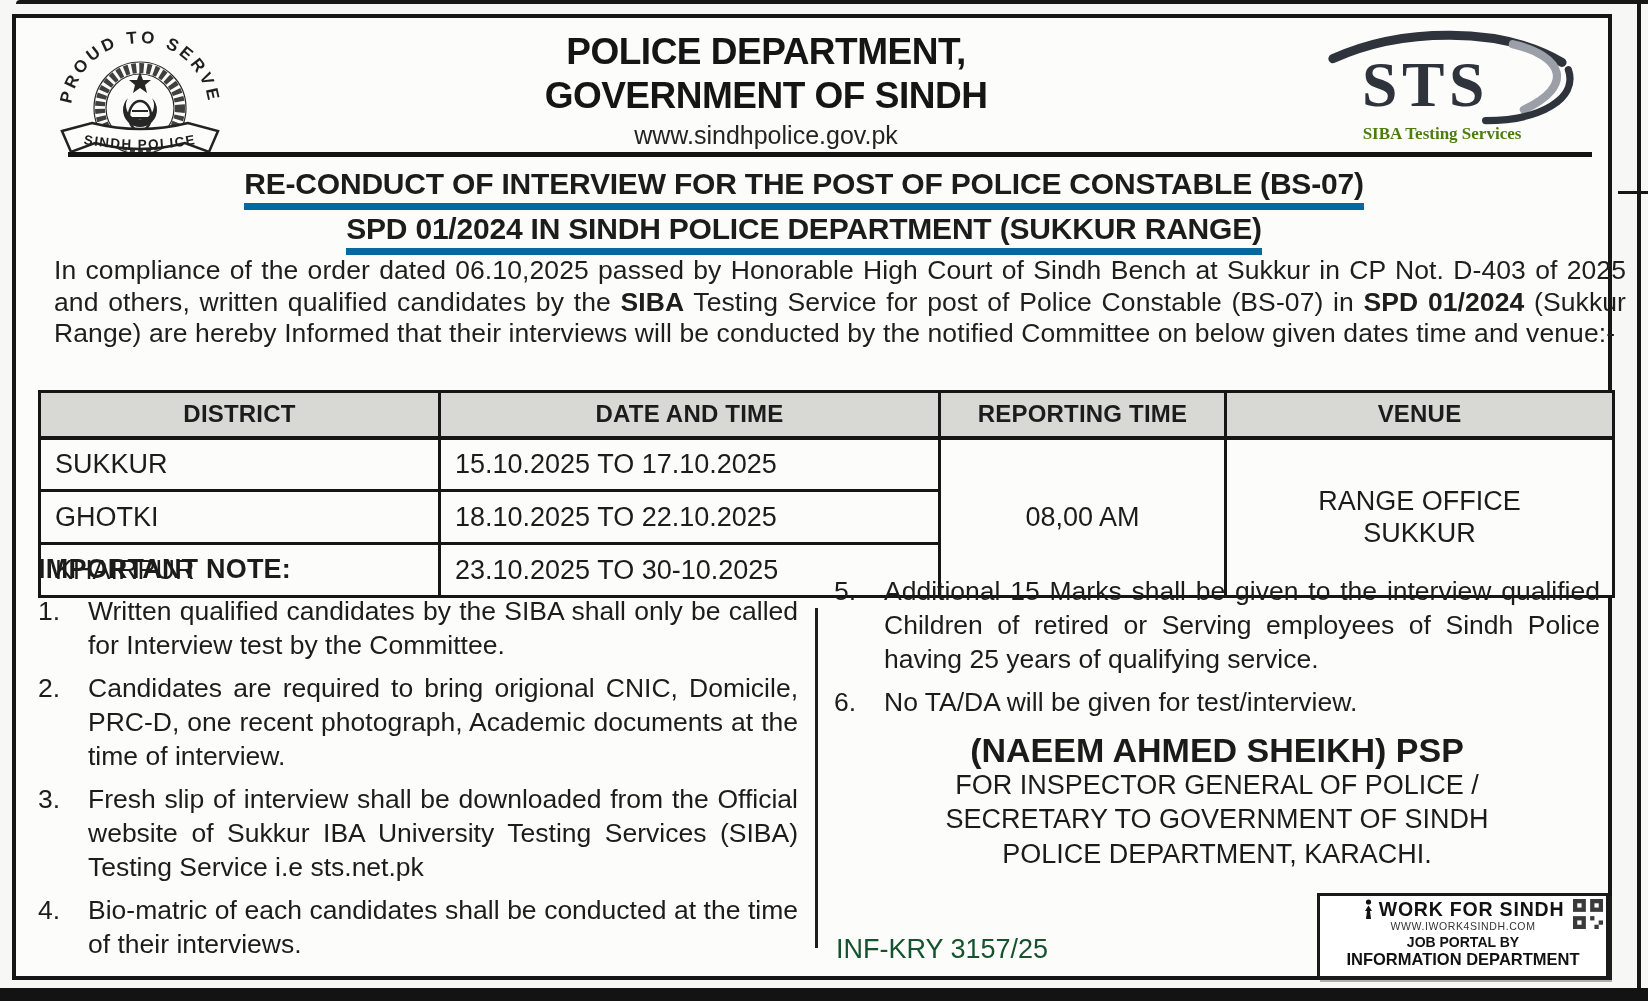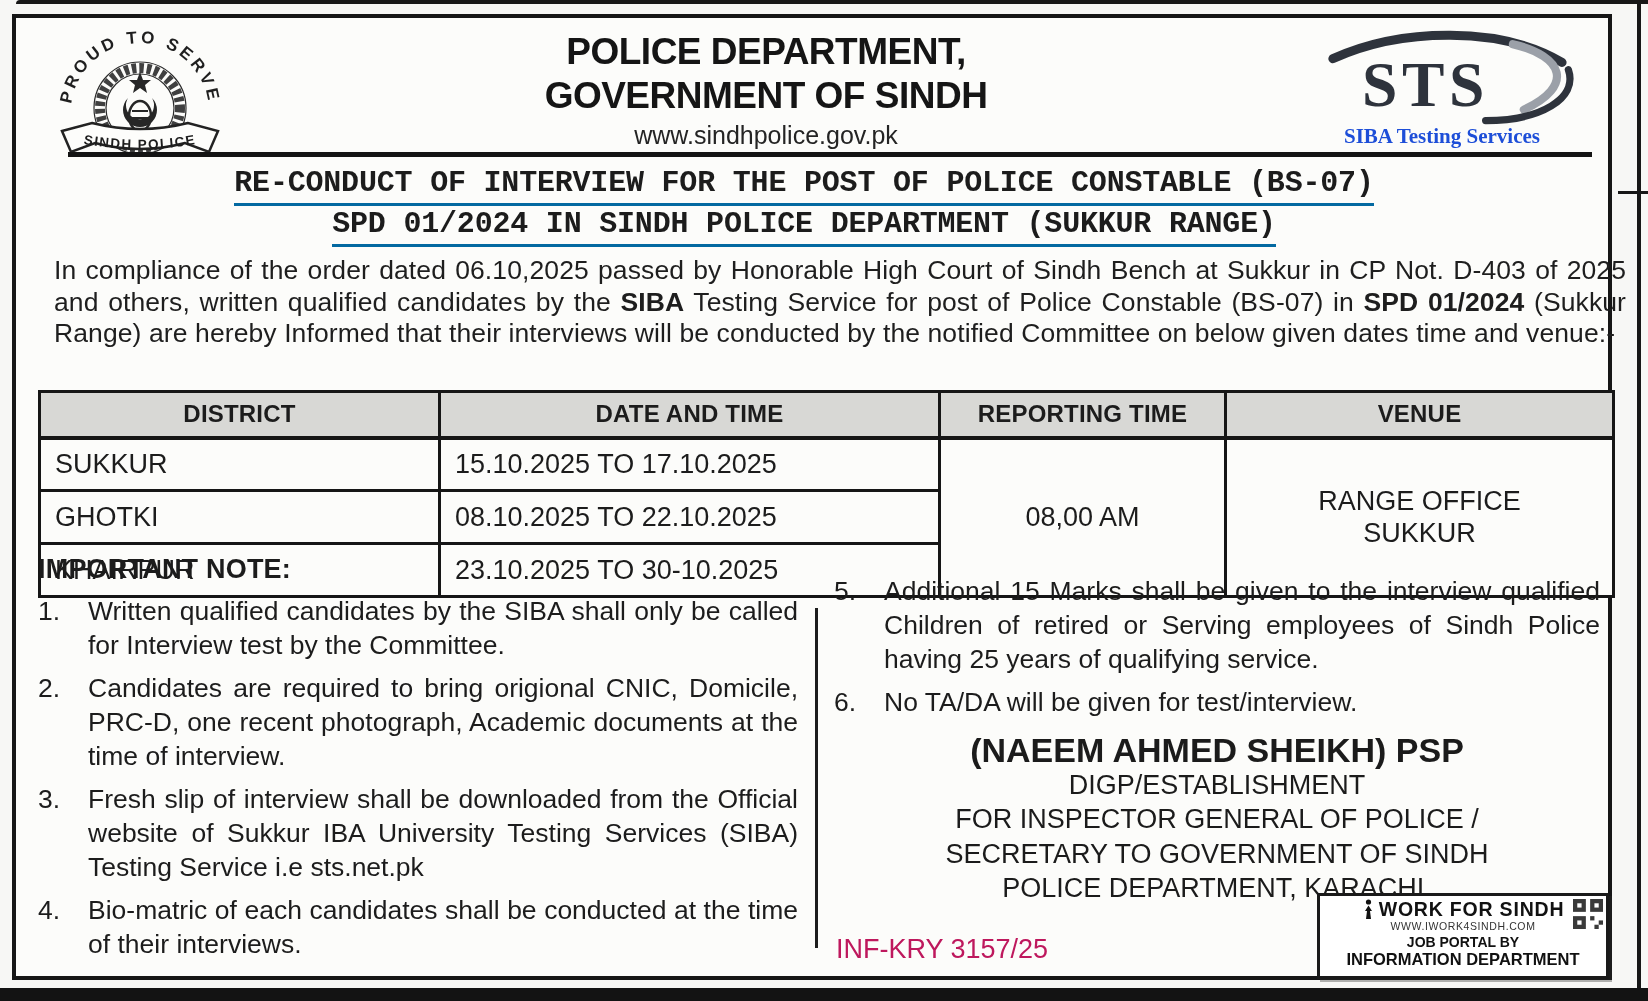--- a/index.html
+++ b/index.html
@@ -12,28 +12,28 @@
 
   .frame{position:absolute;left:12px;top:14px;width:1600px;height:966px;border:4px solid #161616;
          background:#fcfcfa;box-sizing:border-box;}
 
   
   .badge{position:absolute;left:28px;top:10px;width:192px;height:142px;}
   .hdr-center{position:absolute;left:300px;top:12px;width:900px;text-align:center;}
   .hdr-title{font-size:37px;font-weight:800;letter-spacing:-0.5px;line-height:44px;color:#151515;}
   .hdr-site{font-size:25px;margin-top:3px;color:#242424;}
   .sts{position:absolute;right:16px;top:8px;width:300px;text-align:center;}
-  .sts-caption{font-family:"Liberation Serif",serif;font-weight:700;font-size:21px;color:#1d4ed8;
+  .sts-caption{font-family:"Liberation Serif",serif;font-weight:700;font-size:17px;color:#4d7c0f;
                margin-top:-6px;text-align:center;}
   .hdr-divider{position:absolute;left:52px;top:134px;width:1524px;height:5px;background:#141414;}
 
   
   .notice-title{position:absolute;left:0;top:147px;width:1576px;text-align:center;line-height:37px;}
   .notice-title .tl{display:inline-block;font-size:30px;font-weight:800;letter-spacing:-0.2px;
-                    border-bottom:3px solid #0369a1;padding-bottom:1px;font-family:Liberation Mono, monospace;}
+                    border-bottom:7px solid #0369a1;padding-bottom:1px;}
 
   
   .intro{position:absolute;left:38px;top:237px;width:1572px;font-size:26.5px;line-height:31.5px;
          text-align:justify;letter-spacing:0.1px;color:#1e1e1e;}
 
   
   .sched{position:absolute;left:22px;top:372px;width:1574px;border-collapse:collapse;table-layout:fixed;padding-left:44px;}
   .sched th,.sched td{border:3px solid #161616;box-sizing:border-box;overflow:hidden;}
   .sched th{background:#d8d8d5;font-size:24px;font-weight:800;text-align:center;height:46px;
             letter-spacing:0.2px;border-bottom-width:4px;}
@@ -49,21 +49,21 @@
   .note-head{font-size:27px;font-weight:800;margin-bottom:9px;letter-spacing:0.2px;}
   .note-item{display:flex;margin-bottom:9px;}
   .note-item .num{flex:0 0 50px;font-size:26.5px;line-height:34px;}
   .note-item .txt{flex:1;font-size:26.5px;line-height:34px;text-align:justify;}
 
   
   .signature{margin-top:14px;text-align:center;font-size:27px;line-height:34.5px;color:#1b1b1b;}
   .signature .sg-name{font-size:34px;font-weight:800;}
 
   
-  .footer-ref{position:absolute;left:820px;top:916px;font-size:27px;color:#be185d;}
+  .footer-ref{position:absolute;left:820px;top:916px;font-size:27px;color:#14532d;}
   .portal{position:absolute;left:1301px;top:875px;width:292px;height:86px;background:#ffffff;
           border:3px solid #1a1a1a;box-sizing:border-box;box-shadow:3px 3px 0 rgba(40,40,40,0.35);
           text-align:center;padding-top:2px;}
   .portal-row1{display:flex;align-items:center;justify-content:center;gap:4px;}
   .portal-title{font-size:19.5px;font-weight:800;letter-spacing:0.8px;color:#111;}
   .portal-url{font-size:10.5px;font-weight:400;letter-spacing:0.6px;color:#333;margin-top:-1px;}
   .portal-l2{font-size:14px;font-weight:800;margin-top:2px;color:#111;}
   .portal-l3{font-size:16.5px;font-weight:800;color:#111;}
   .qr{position:absolute;right:3px;top:3px;}
 </style>
@@ -146,21 +146,21 @@
         <td class="lft">SUKKUR</td>
         <td class="lft">15.10.2025 TO 17.10.2025</td>
         <td class="ctr" rowspan="3">08,00 AM</td>
         <td class="ctr venue-cell" rowspan="3">
           <div>RANGE OFFICE</div>
           <div>SUKKUR</div>
         </td>
       </tr>
       <tr>
         <td class="lft">GHOTKI</td>
-        <td class="lft">08.10.2025 TO 22.10.2025</td>
+        <td class="lft">18.10.2025 TO 22.10.2025</td>
       </tr>
       <tr>
         <td class="lft">KHAIRPUR</td>
         <td class="lft">23.10.2025 TO 30-10.2025</td>
       </tr>
     </tbody>
       </table>
 
     <div class="notes-left">
       <div class="note-head">IMPORTANT NOTE:</div>
@@ -188,21 +188,20 @@
       <div class="note-item">
         <span class="num">5.</span>
         <span class="txt">Additional 15 Marks shall be given to the interview qualified Children of retired or Serving employees of Sindh Police having 25 years of qualifying service.</span>
       </div>
       <div class="note-item">
         <span class="num">6.</span>
         <span class="txt">No TA/DA will be given for test/interview.</span>
       </div>
       <div class="signature">
         <div class="sg-name">(NAEEM AHMED SHEIKH) PSP</div>
-        <div>DIGP/ESTABLISHMENT</div>
         <div>FOR INSPECTOR GENERAL OF POLICE /</div>
         <div>SECRETARY TO GOVERNMENT OF SINDH</div>
         <div>POLICE DEPARTMENT, KARACHI.</div>
       </div>
     </div>
 
     <div class="footer-ref">INF-KRY 3157/25</div>
 
     <div class="portal">
       <svg class="qr" width="30" height="30" viewBox="0 0 7 7">

